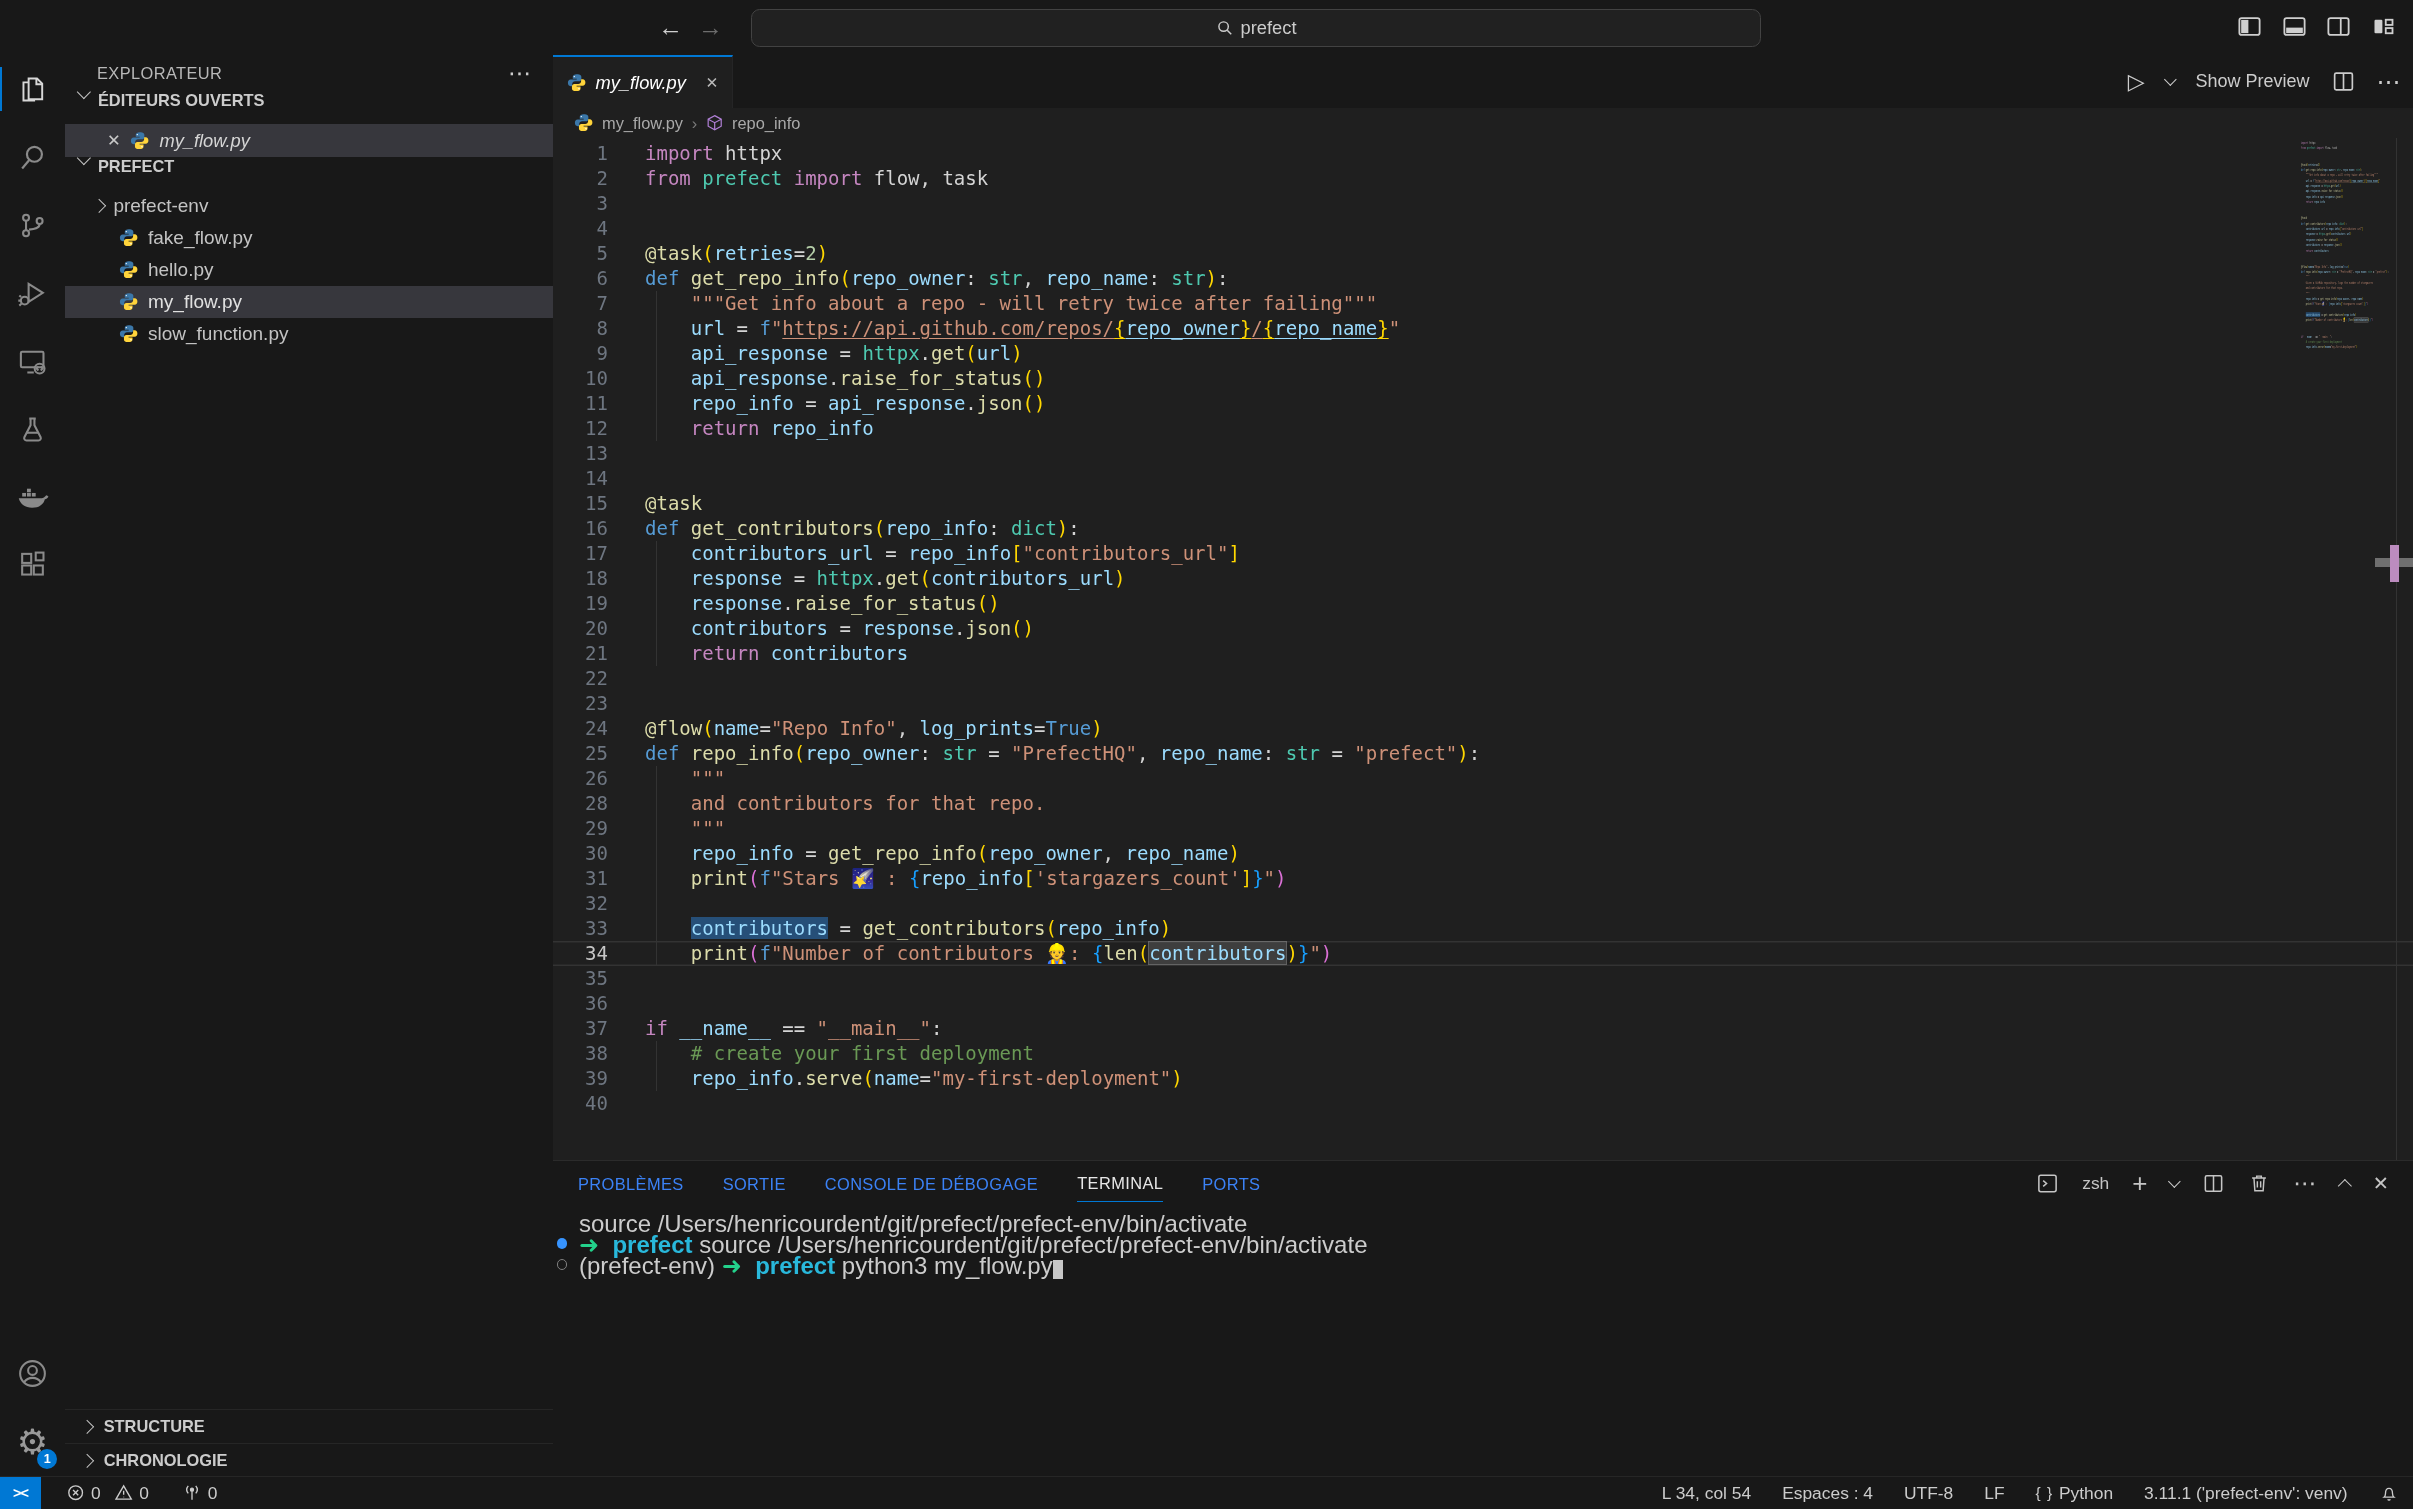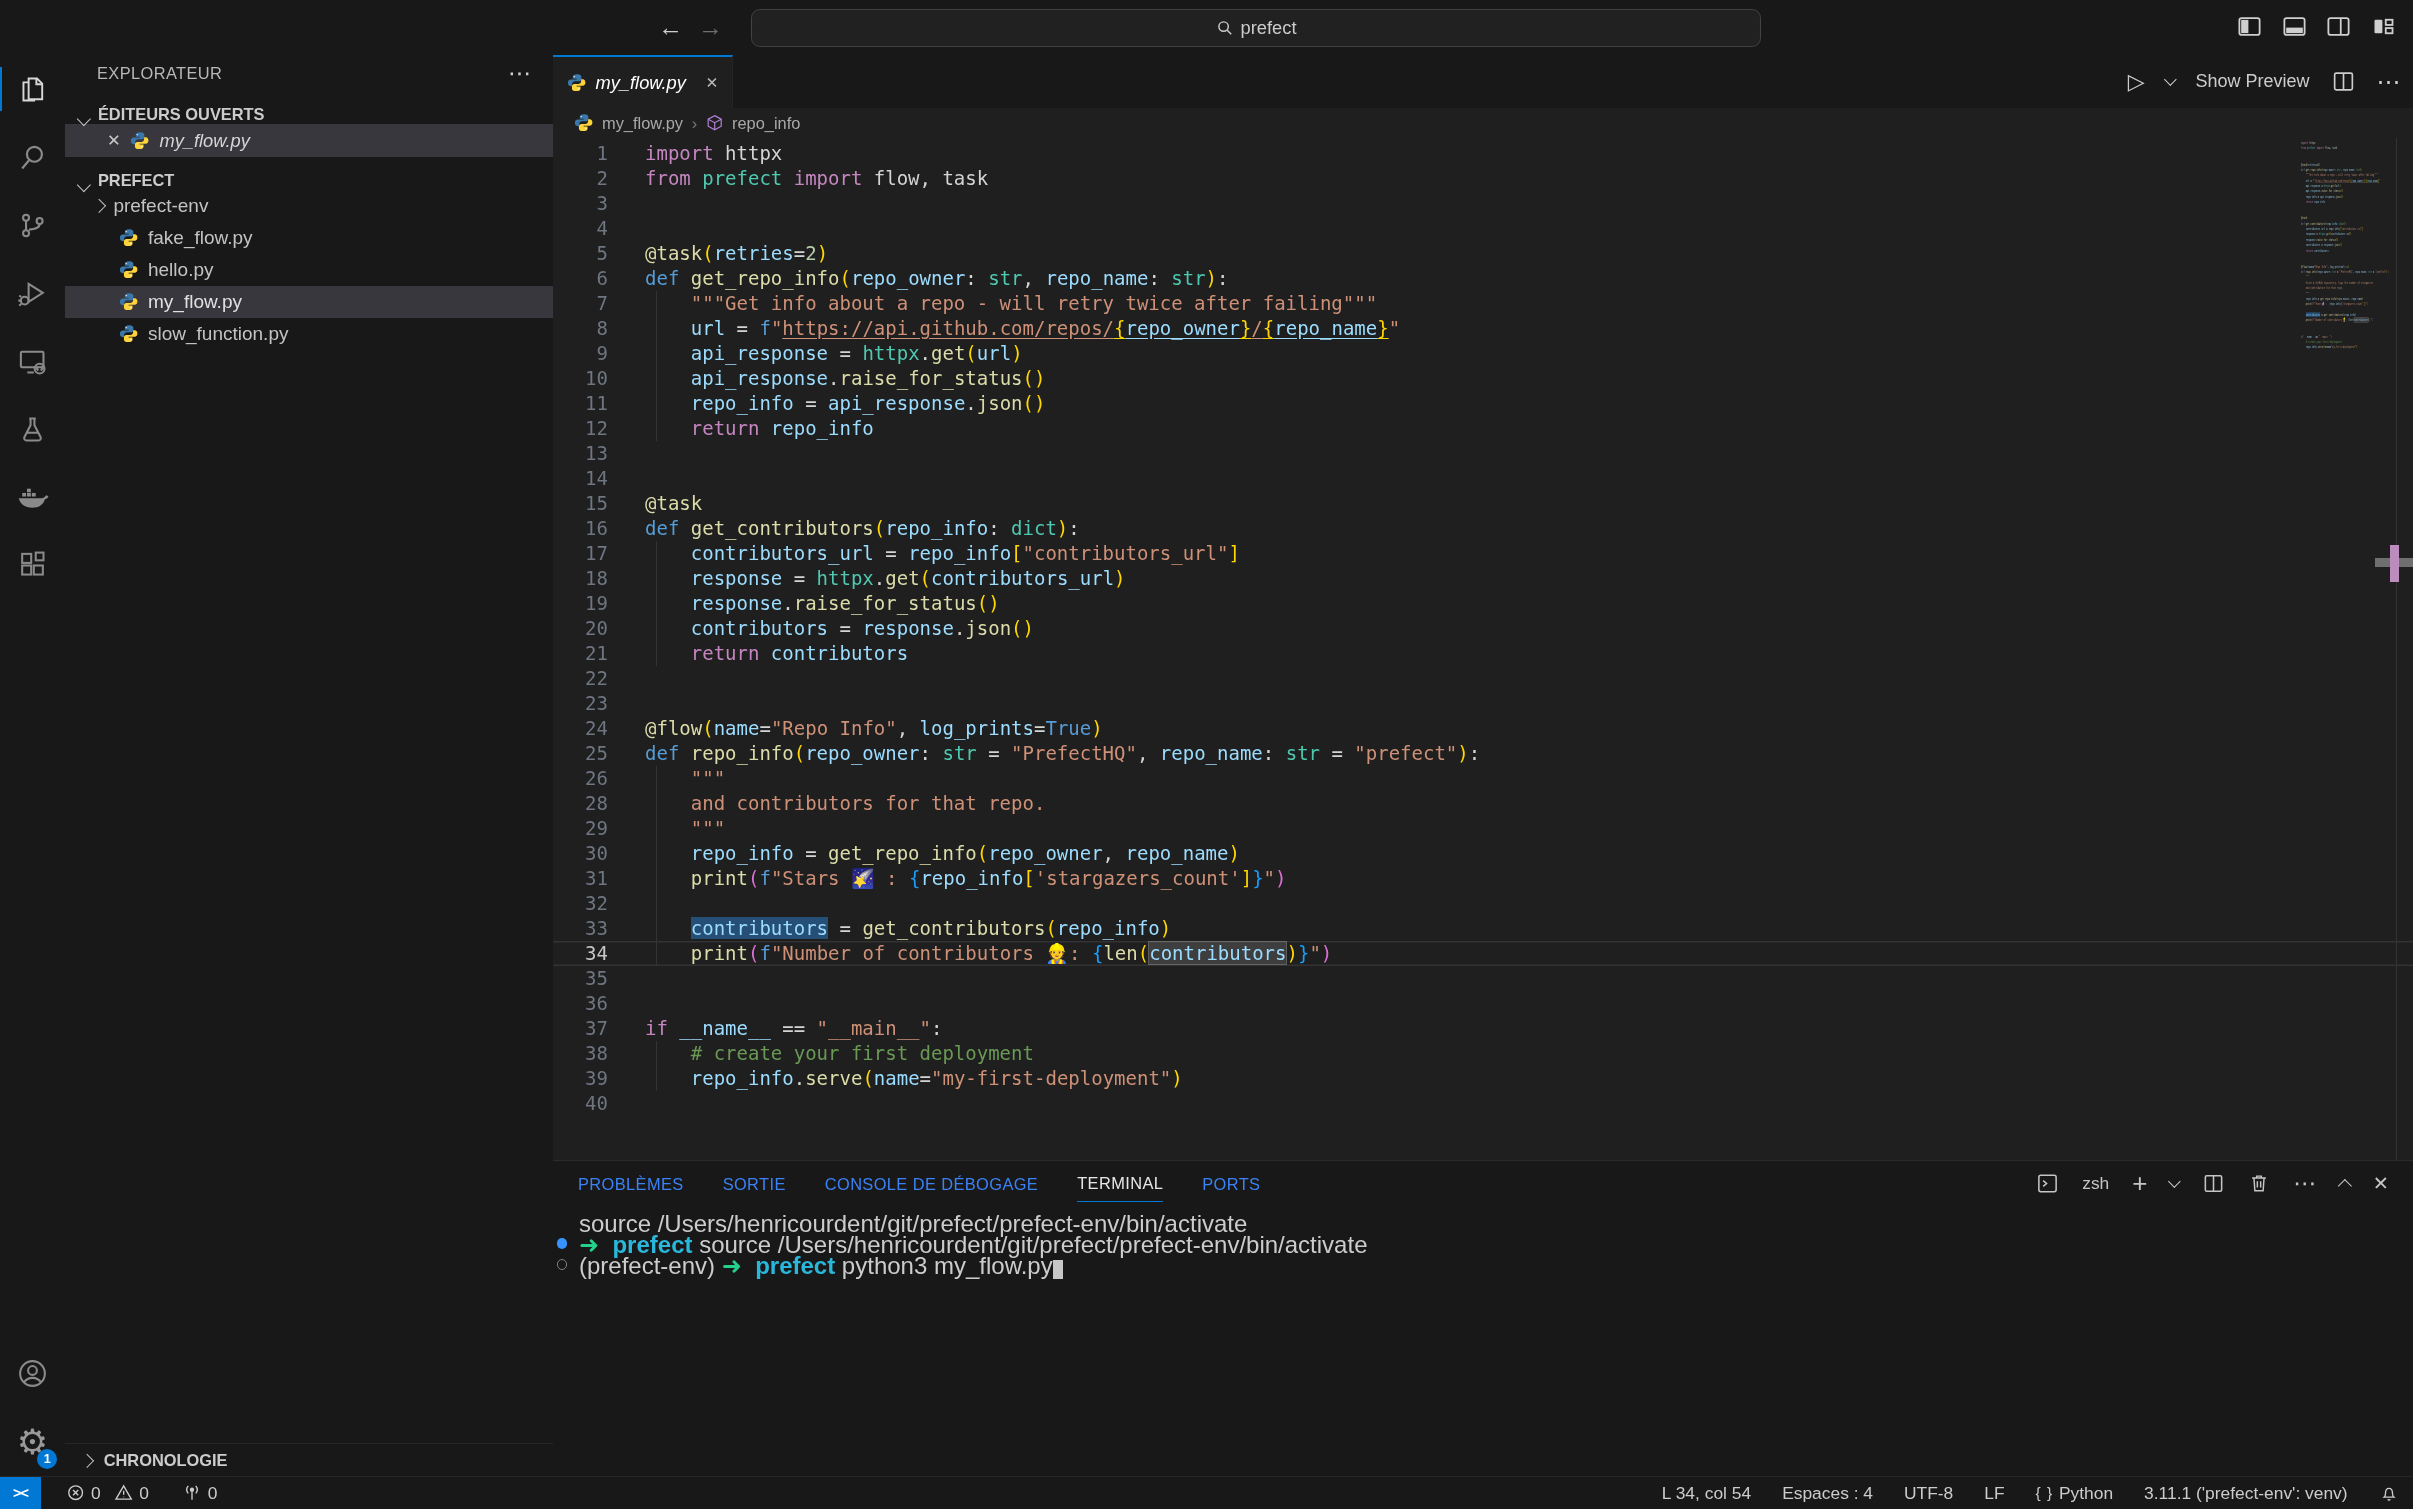--- a/index.html
+++ b/index.html
@@ -24,21 +24,21 @@
   .ab-item.active::before{content:"";position:absolute;left:0;top:11.6px;bottom:11.6px;width:2.4px;background:#0078d4;}
   .ab-spacer{flex:1;}
   .ab-badge{position:absolute;right:7.7px;bottom:7.7px;width:20px;height:20px;border-radius:50%;background:#0078d4;
             color:#fff;font-size:12.6px;display:flex;align-items:center;justify-content:center;font-weight:bold;}
   .gear-glyph{font-family:"DejaVu Sans",sans-serif;font-size:35px;color:#999;line-height:35px;}
 
   
   #sidebar{position:absolute;left:65px;top:55px;bottom:32px;width:489px;background:#181818;border-right:2px solid #be185d;}
   #sb-title{height:36px;display:flex;align-items:center;padding:0 21px 0 32px;color:#b8b8b8;font-size:16.4px;letter-spacing:0.4px;}
   #sb-title .more{margin-left:auto;font-size:23px;color:#cccccc;letter-spacing:1.9px;}
-  .sb-sec{height:33px;display:flex;align-items:flex-end;gap:9.7px;padding-left:13.5px;font-size:16.4px;font-weight:bold;color:#cccccc;}
+  .sb-sec{height:33px;display:flex;align-items:flex-start;gap:9.7px;padding-left:13.5px;font-size:16.4px;font-weight:bold;color:#cccccc;}
   .row-openeditor{height:33px;display:flex;align-items:center;background:#37373d;color:#d5d5d5;font-size:18.3px;gap:9.7px;padding-left:42px;}
   .row-openeditor .close-x{font-size:16.4px;color:#c8c8c8;}
   .tree-row{height:32px;display:flex;align-items:center;gap:9.7px;padding-left:29px;font-size:19px;color:#c3c3c3;}
   .tree-row.selected{background:#37373d;color:#e0e0e0;}
   .chev{width:8.7px;height:8.7px;border-right:1.6px solid #c5c5c5;border-bottom:1.6px solid #c5c5c5;display:inline-block;flex:none;}
   .chev.down{transform:rotate(45deg);margin-top:-3.9px;}
   .chev.right{transform:rotate(-45deg);}
   .italic{font-style:italic;}
   #sb-bottom{position:absolute;bottom:0;left:0;right:0;}
   .sb-bottom-sec{height:33px;display:flex;align-items:center;gap:11.6px;padding-left:17.4px;font-size:16.4px;font-weight:bold;
@@ -292,20 +292,24 @@
           <svg width="19.3" height="19.3" viewBox="0 0 32 32" style="display:block">
             <path fill="#3b77a8" d="M15.9 2c-3.6 0-6.3 1.3-6.3 4.4v3.2h6.5v1.2H6.2C3 10.8 1.5 13 1.5 16.2c0 3.2 1.4 5.6 4.6 5.6h2.5v-3.4c0-2.6 2.2-4.6 4.8-4.6h6.4c2.2 0 4-1.8 4-4V6.4C23.8 3.5 21 2 17.9 2z"></path>
             <circle cx="12.1" cy="6" r="1.2" fill="#fff"></circle>
             <path fill="#ffd43b" d="M16.1 30c3.6 0 6.3-1.3 6.3-4.4v-3.2h-6.5v-1.2h9.9c3.2 0 4.7-2.2 4.7-5.4 0-3.2-1.4-5.6-4.6-5.6h-2.5v3.4c0 2.6-2.2 4.6-4.8 4.6h-6.4c-2.2 0-4 1.8-4 4v3.4C8.2 28.5 11 30 14.1 30z"></path>
             <circle cx="19.9" cy="26" r="1.2" fill="#fff"></circle>
           </svg>
         </span>
       <span>slow_function.py</span>
     </div>
     <div id="sb-bottom">
+      <div class="sb-bottom-sec">
+        <span class="chev right"></span>
+        <span>STRUCTURE</span>
+      </div>
       <div class="sb-bottom-sec">
         <span class="chev right"></span>
         <span>CHRONOLOGIE</span>
       </div>
     </div>
   </div>
 
   <div id="editor">
     <div id="tabbar">
       <div id="tab-active">

